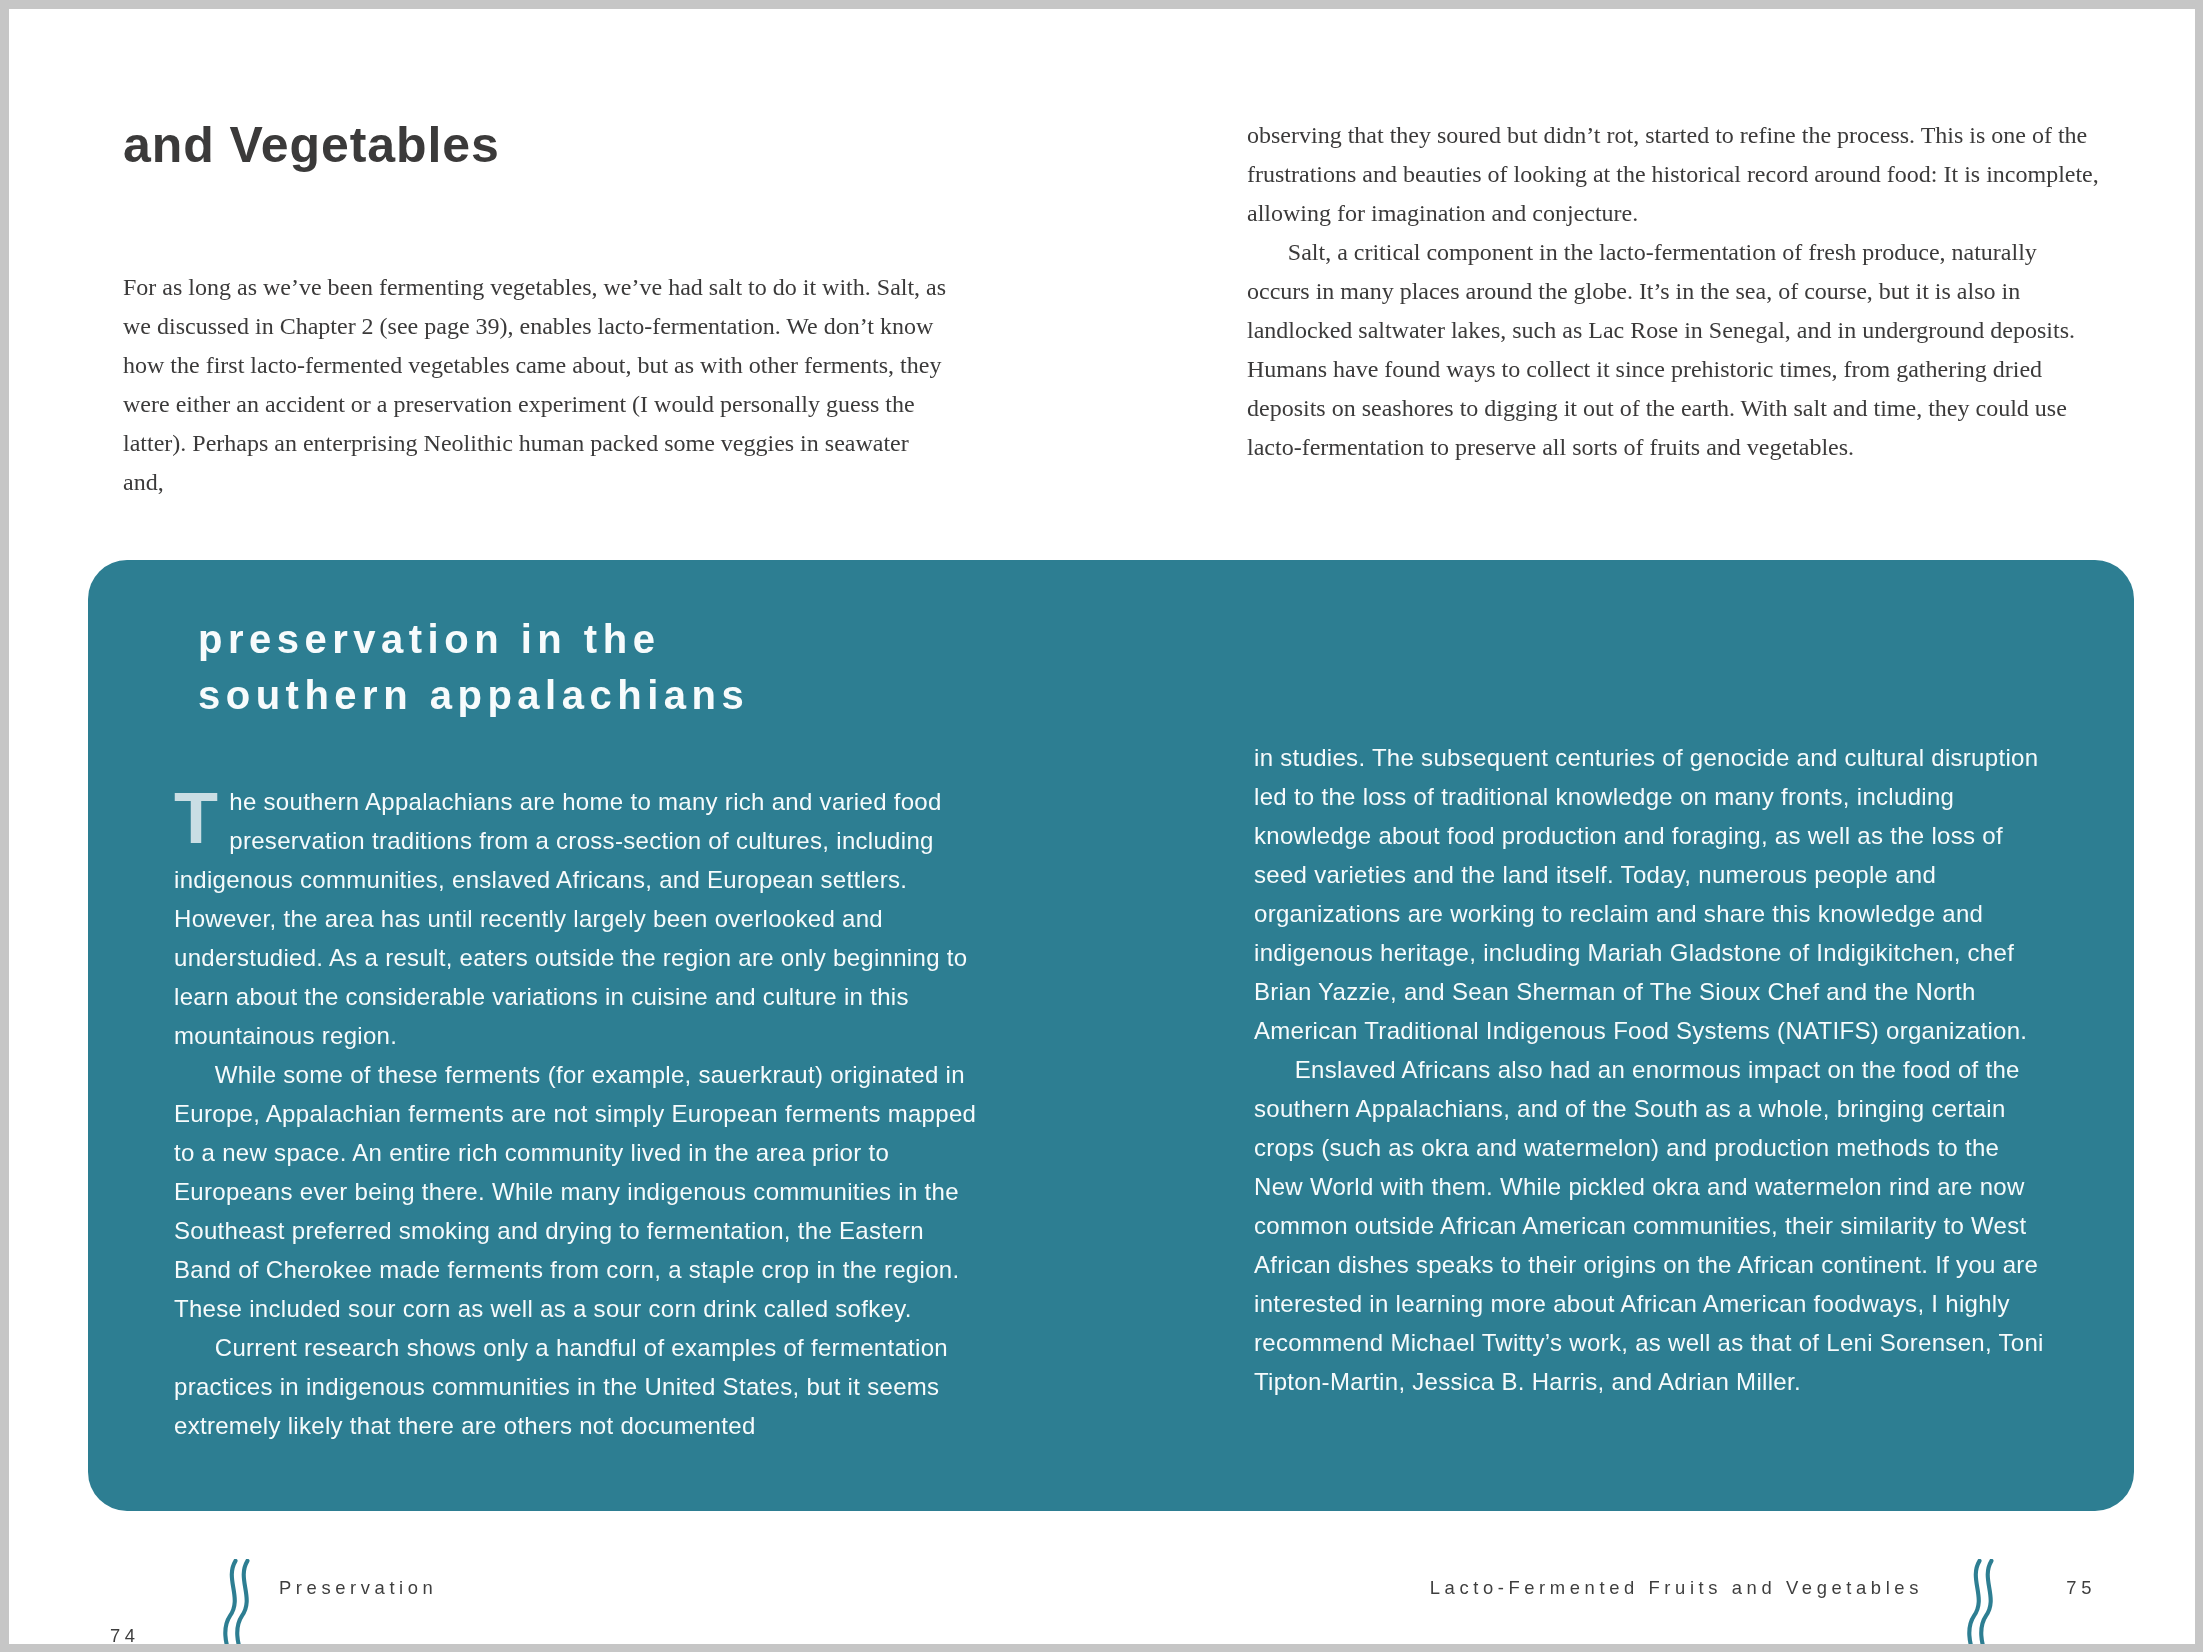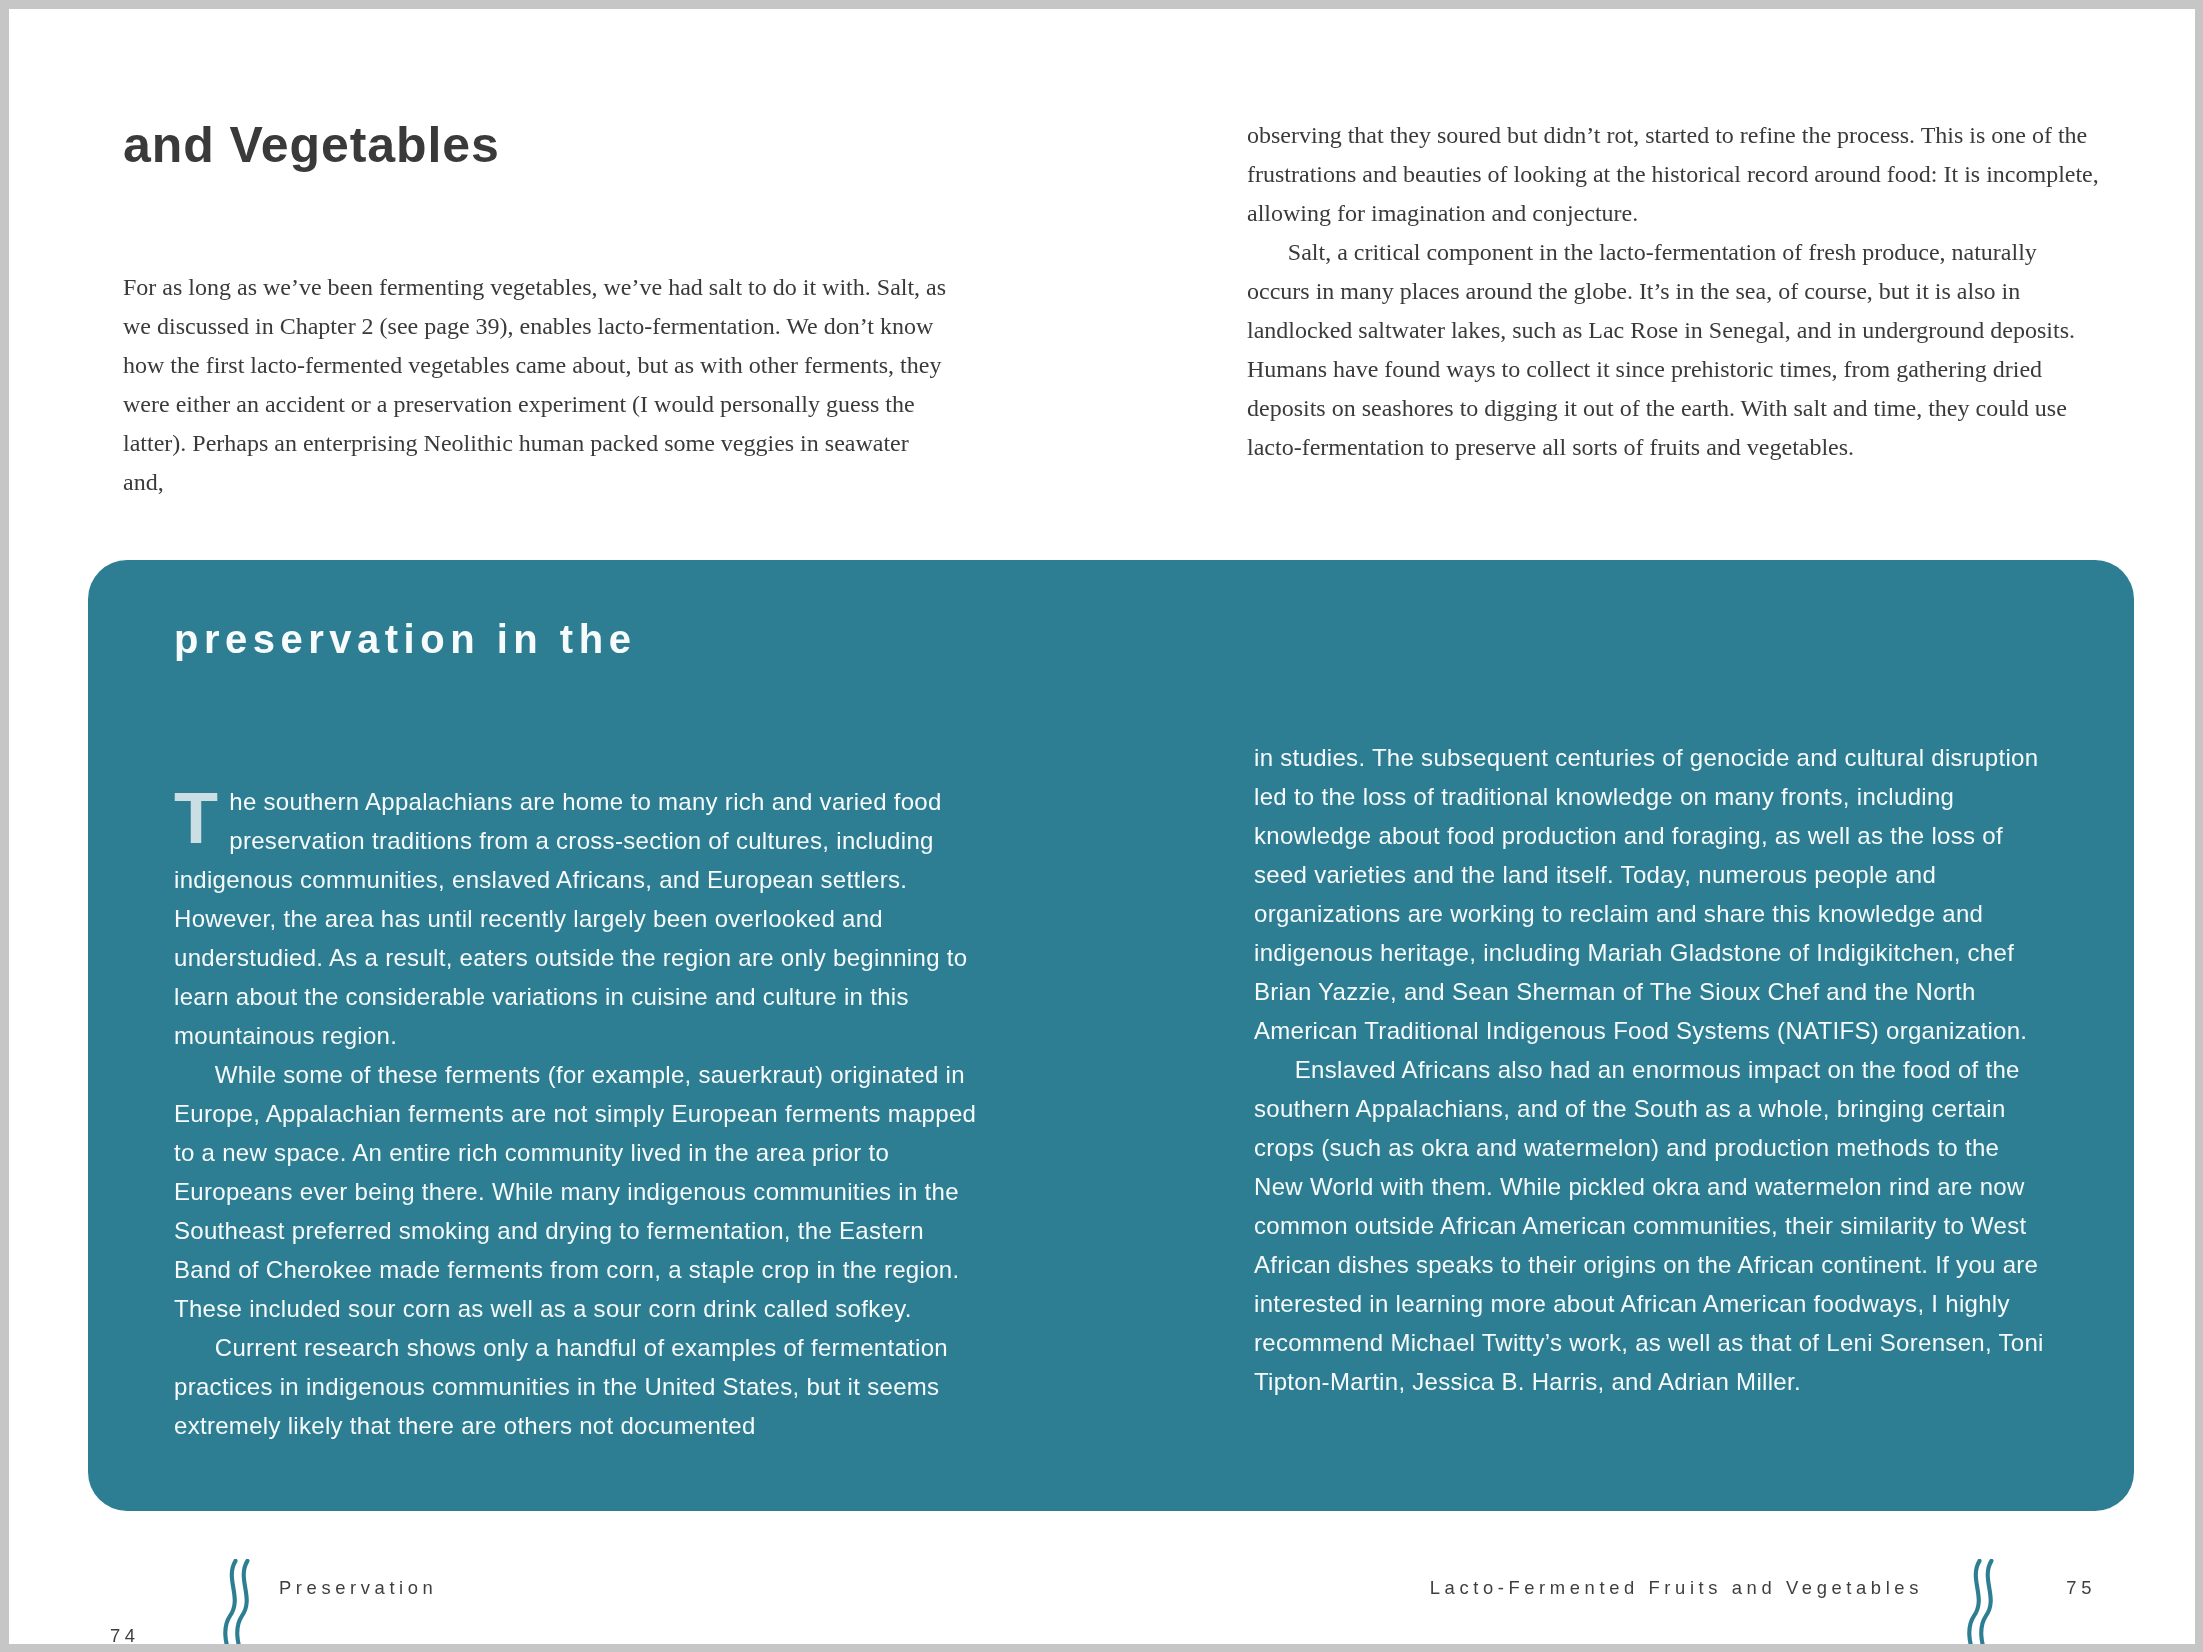--- a/index.html
+++ b/index.html
@@ -56,21 +56,21 @@
     position: absolute;
     left: 86px;
     top: 51px;
     margin: 0;
     font-size: 40px;
     font-weight: 700;
     letter-spacing: 5.5px;
     line-height: 56px;
     color: var(--box-text, #f7fbfc);
   }
-  .box-heading span { display: block; }
+  .box-heading span { display: block; margin-left: 24px; }
   .box-col {
     position: absolute;
     font-size: 24px;
     line-height: 39px;
     letter-spacing: 0.3px;
     color: var(--box-text, #f7fbfc);
   }
   .box-col-left  { left: 86px;   top: 222px; width: 808px; }
   .box-col-right { left: 1166px; top: 178px; width: 794px; }
   .drop-cap {
@@ -113,20 +113,21 @@
   <p class="serif intro-left">For as long as we’ve been fermenting vegetables, we’ve had salt to do it with. Salt, as we discussed in Chapter 2 (see page 39), enables lacto-fermentation. We don’t know how the first lacto-fermented vegetables came about, but as with other ferments, they were either an accident or a preservation experiment (I would personally guess the latter). Perhaps an enterprising Neolithic human packed some veggies in seawater and,</p>
 
   <div class="serif intro-right">
     <p>observing that they soured but didn’t rot, started to refine the process. This is one of the frustrations and beauties of looking at the historical record around food: It is incomplete, allowing for imagination and conjecture.</p>
     <p class="indent">Salt, a critical component in the lacto-fermentation of fresh produce, naturally occurs in many places around the globe. It’s in the sea, of course, but it is also in landlocked saltwater lakes, such as Lac Rose in Senegal, and in underground deposits. Humans have found ways to collect it since prehistoric times, from gathering dried deposits on seashores to digging it out of the earth. With salt and time, they could use lacto-fermentation to preserve all sorts of fruits and vegetables.</p>
   </div>
 
   <section class="feature-box">
     <h2 class="box-heading">
       <span>preservation in the</span>
+      <span>southern appalachians</span>
     </h2>
 
     <div class="box-col box-col-left">
       <p>
         <span class="drop-cap">T</span><span>he southern Appalachians are home to many rich and varied food preservation traditions from a cross-section of cultures, including indigenous communities, enslaved Africans, and European settlers. However, the area has until recently largely been overlooked and understudied. As a result, eaters outside the region are only beginning to learn about the considerable variations in cuisine and culture in this mountainous region.</span>
       </p>
       <p class="indent">While some of these ferments (for example, sauerkraut) originated in Europe, Appalachian ferments are not simply European ferments mapped to a new space. An entire rich community lived in the area prior to Europeans ever being there. While many indigenous communities in the Southeast preferred smoking and drying to fermentation, the Eastern Band of Cherokee made ferments from corn, a staple crop in the region. These included sour corn as well as a sour corn drink called sofkey.</p>
       <p class="indent">Current research shows only a handful of examples of fermentation practices in indigenous communities in the United States, but it seems extremely likely that there are others not documented</p>
     </div>
 

